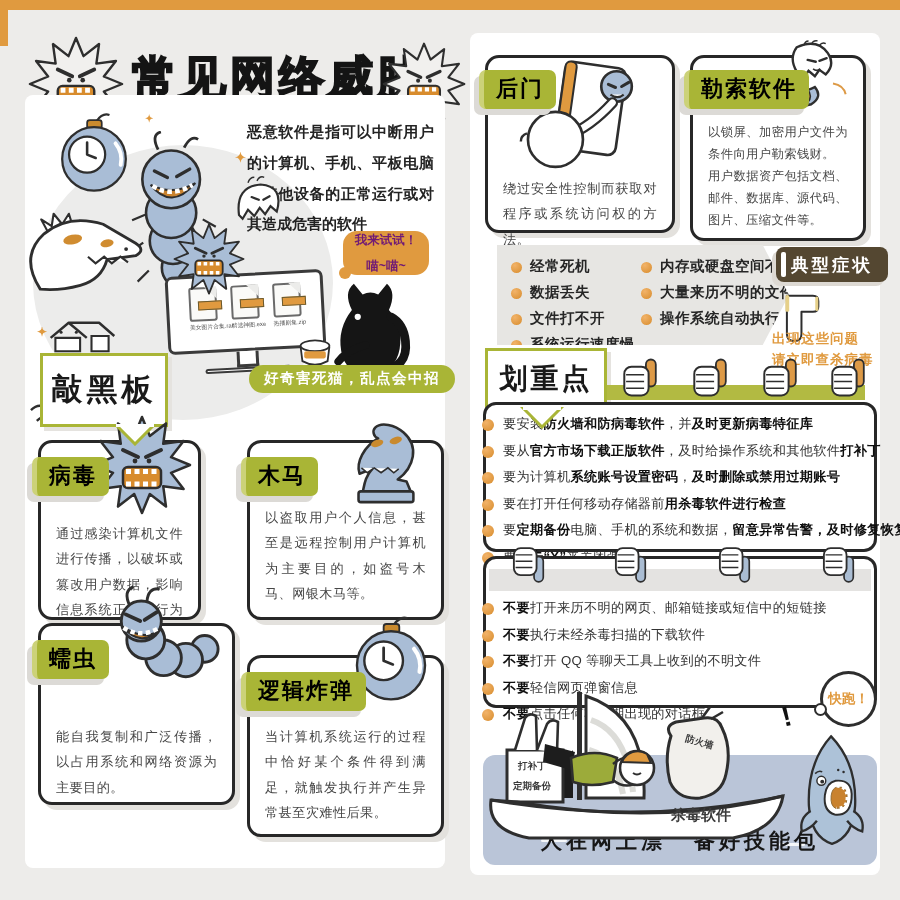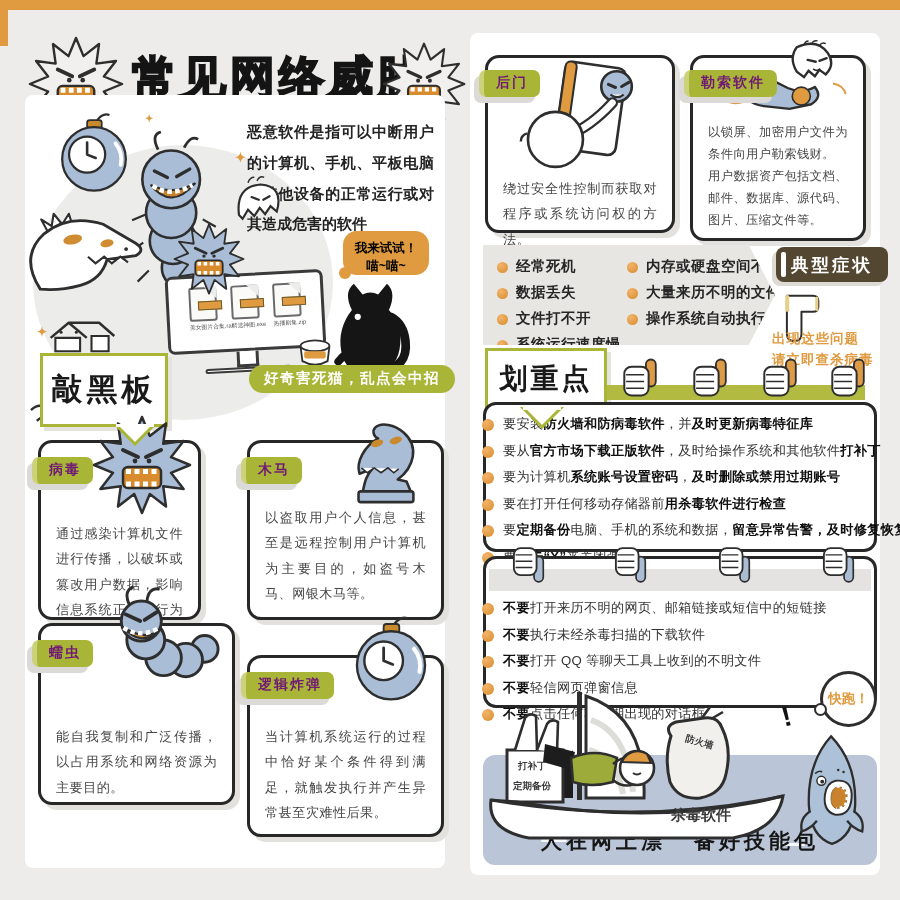--- a/index.html
+++ b/index.html
@@ -17,36 +17,36 @@
   #right-panel{left:470px;top:33px;width:410px;height:842px}
 
   .page-title{font-weight:900;font-size:45px;letter-spacing:4px;color:#141414;-webkit-text-stroke:2px #141414;white-space:nowrap}
 
   .intro{width:187px;font-size:15px;font-weight:700;line-height:2.05;text-align:justify;color:#232323}
 
   .grayblob{background:#ececeb;border-radius:50%}
 
   
   .card{position:absolute;background:#fff;border:3px solid #272727;border-radius:14px;box-shadow:5px 5px 0 #e3e1dd}
-  .badge{position:absolute;left:-9px;background:var(--olive);color:#701a75;font-weight:800;font-size:14px;
+  .badge{position:absolute;left:-9px;background:var(--olive);color:#000000;font-weight:800;font-size:22px;
          padding:4px 12px 5px;border-radius:7px;letter-spacing:2px;white-space:nowrap;
          border-left:5px solid #ccd279;box-shadow:-5px 6px 0 #dcdad6;z-index:3}
   .card .body{position:absolute;left:15px;right:15px;font-size:13.2px;font-weight:400;color:#474747;
               line-height:1.92;text-align:justify;letter-spacing:.4px}
   .card .illus{position:absolute;z-index:2}
 
   .tagpill{background:var(--olive);color:#fff;font-weight:700;font-size:14.5px;padding:4px 15px 5px;
            border-radius:15px;letter-spacing:1.5px;white-space:nowrap}
 
   .kb-box{border:3.5px solid var(--olive);background:#fff;display:flex;align-items:center;justify-content:center;
           font-weight:900;color:#191919;box-shadow:4px 4px 0 #e5e3df}
   .downarrow{position:absolute;z-index:4}
 
-  .bubble{background:var(--accent);color:#000000;font-weight:700;font-size:12.5px;line-height:1.45;
-          border-radius:14px;display:flex;flex-direction:column;align-items:center;justify-content:flex-end;text-align:center}
+  .bubble{background:var(--accent);color:#701a75;font-weight:700;font-size:12.5px;line-height:1.45;
+          border-radius:14px;display:flex;flex-direction:column;align-items:center;justify-content:space-between;text-align:center}
   .bubble:after{content:"";position:absolute;left:-4px;bottom:-4px;width:12px;height:12px;background:var(--accent);border-radius:50%}
 
   
   .monitor{position:absolute;transform:rotate(-3deg)}
   .monitor .screen{width:158px;height:78px;background:#fff;border:3px solid #3a3a3a;border-radius:7px;
                    display:flex;gap:10px;justify-content:center;align-items:flex-start;padding-top:9px}
   .file{position:relative;width:32px;text-align:center}
   .file .doc{position:relative;width:28px;height:34px;margin:0 auto;background:#fafaf8;border:2px solid #6a6a6a;border-radius:3px}
   .file .doc:before{content:"";position:absolute;top:-2px;right:-2px;border:6px solid transparent;
                     border-top-color:#ececea;border-right-color:#ececea}
@@ -386,21 +386,21 @@
       <svg class="illus" style="left:12px;top:-18px;width:160px;height:86px">
           <use href="#ransom"></use>
         </svg>
       <span class="coin" style="left:107px;top:38px">勒</span>
       <div class="body" style="top:64px;font-size:12.3px;line-height:1.78">
         <span>以锁屏、加密用户文件为条件向用户勒索钱财。</span><br>
         <span>用户数据资产包括文档、邮件、数据库、源代码、图片、压缩文件等。</span>
       </div>
     </div>
 
-    <div class="abs sym-arrow" style="left:13px;top:212px;width:292px;height:100px">
+    <div class="abs sym-arrow" style="left:27px;top:212px;width:292px;height:100px">
       <div class="symcol">
           <div class="li">
             <span class="dot"></span>
             <span class="txt"><span>经常死机</span></span>
           </div>
           <div class="li">
             <span class="dot"></span>
             <span class="txt"><span>数据丢失</span></span>
           </div>
           <div class="li">

